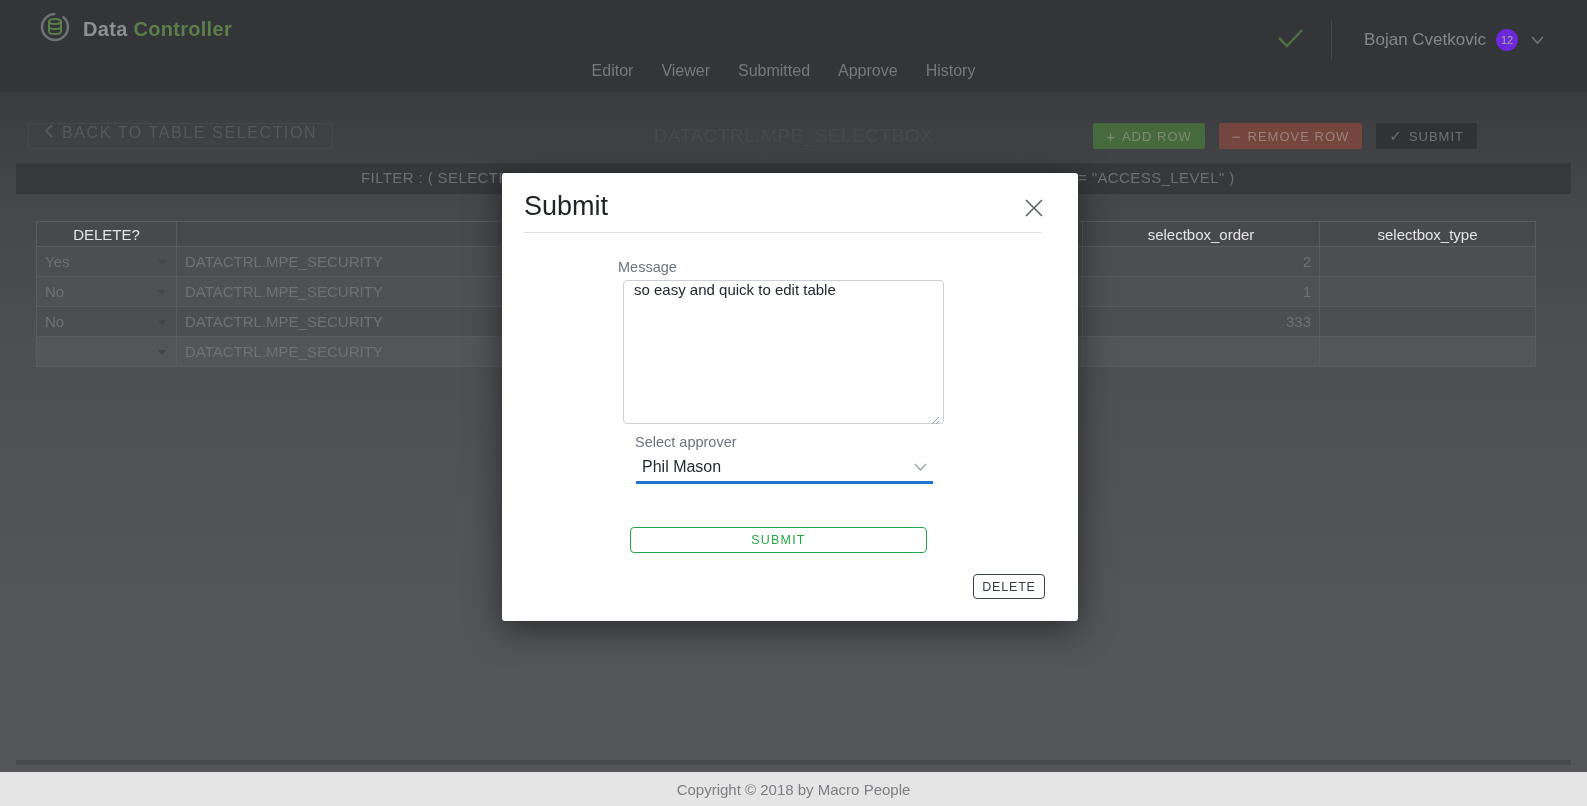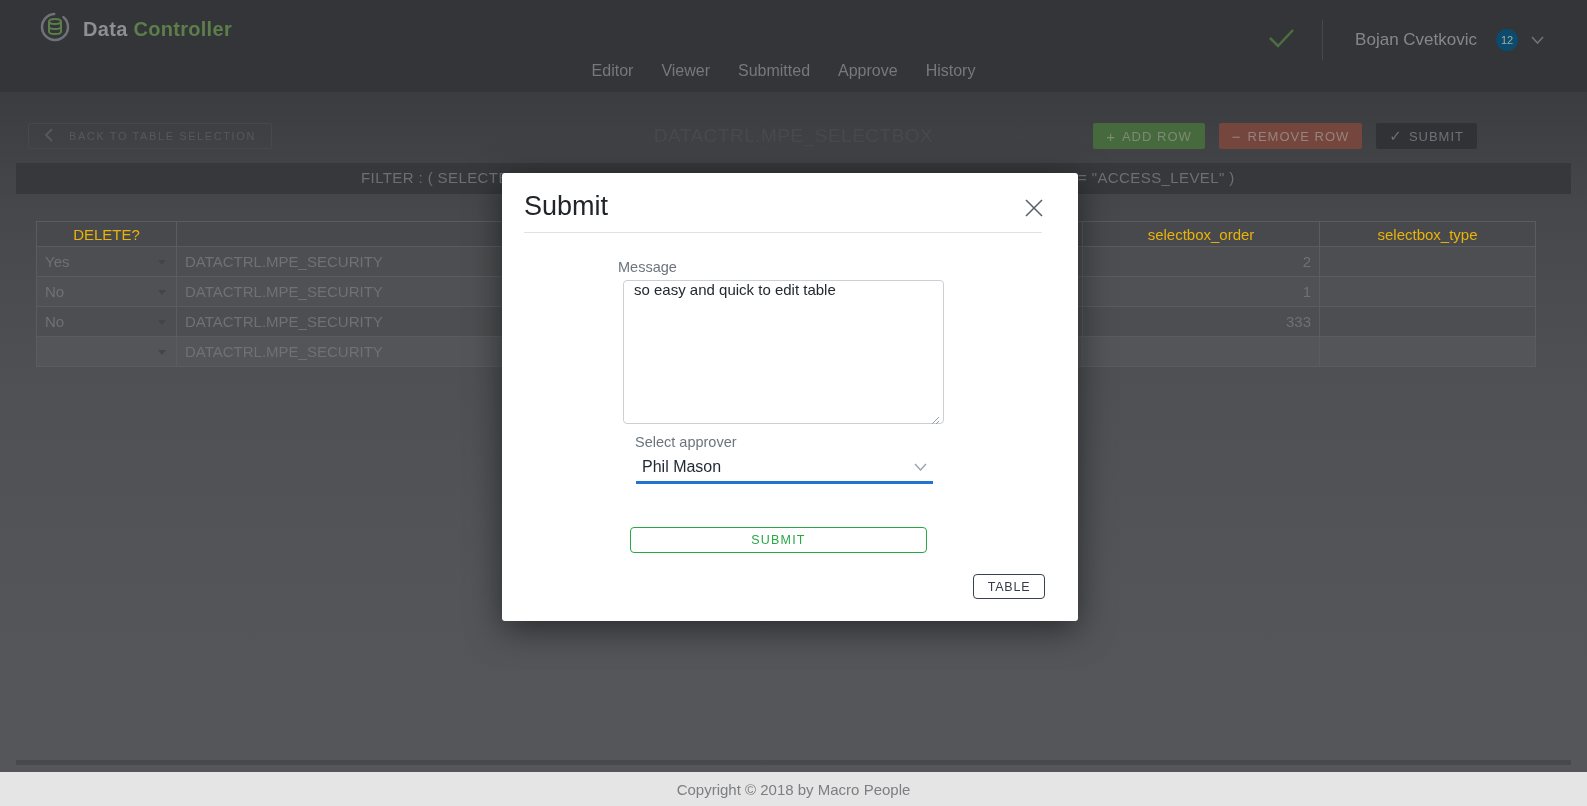--- a/index.html
+++ b/index.html
@@ -8,53 +8,53 @@
   .app { position:relative; width:1587px; height:806px; }
 
   
   .header { position:absolute; left:0; top:0; width:1587px; height:92px; background:#333539; }
   .logo { position:absolute; left:38px; top:10px; display:flex; align-items:center; gap:11px; cursor:pointer; }
   .brand { font-size:20px; font-weight:bold; color:#8d9093; letter-spacing:.3px; }
   .brand-green { color:#5c7e4a; }
   .user-area { position:absolute; right:43px; top:12px; height:55px; display:flex; align-items:center; }
   .hdr-divider { width:1px; height:40px; background:#45474a; margin:0 32px 0 27px; }
   .user-name { font-size:17px; color:#85878b; }
-  .badge { margin-left:19px; width:22px; height:22px; border-radius:50%; background:#0c4a6e;
+  .badge { margin-left:10px; width:22px; height:22px; border-radius:50%; background:#6d28d9;
     color:#a3ae9d; font-size:11px; display:flex; align-items:center; justify-content:center; }
   .user-caret { margin-left:13px; display:flex; }
   .nav { position:absolute; left:0; top:62px; width:100%; display:flex; justify-content:center;
     gap:28px; transform:translateX(-10px); }
   .nav-item { font-size:16px; color:#76787c; cursor:pointer; }
 
   
   .main { position:absolute; left:0; top:92px; width:1587px; height:680px;
     background:linear-gradient(180deg,#3a3c3f 0%,#46484b 18%,#4e5053 42%,#545559 75%,#555659 100%); }
 
-  .back-btn { position:absolute; left:28px; top:31px; height:26px; display:flex; align-items:center;
-    gap:16px; padding:0 15px; background:transparent; border:1px solid #46484c; border-radius:2px;
-    color:#56585c; font-size:11px; letter-spacing:1.6px; cursor:pointer;
+  .back-btn { position:absolute; left:28px; top:31px; height:26px; display:flex; align-items:flex-start;
+    gap:9px; padding:0 15px; background:transparent; border:1px solid #46484c; border-radius:2px;
+    color:#56585c; font-size:16px; letter-spacing:1.6px; cursor:pointer;
     font-family:inherit; }
   .page-title { position:absolute; left:0; top:33px; width:100%; text-align:center;
     font-size:19px; color:#47494d; letter-spacing:.5px; }
   .action-buttons { position:absolute; top:31px; right:110px; display:flex; gap:14px; }
   .btn { height:26px; padding:0 13px; border:none; border-radius:2px; font-size:13px;
     letter-spacing:1px; display:flex; align-items:center; gap:6px; cursor:pointer; font-family:inherit; }
   .btn-glyph { font-size:15px; }
   .btn-add { background:#47693e; color:#7c8b74; }
   .btn-remove { background:#75463e; color:#97837c; }
   .btn-dark { background:#303236; color:#6e7175; }
 
   .filter-bar { position:absolute; left:16px; top:71px; width:1555px; height:31px;
     background:#36383b; color:#6d6f73; font-size:15px; letter-spacing:.4px; }
   .filter-left { position:absolute; left:345px; top:6px; white-space:nowrap; }
   .filter-right { position:absolute; left:1062px; top:6px; white-space:nowrap; }
 
   .grid-wrap { position:absolute; left:36px; top:129px; }
   table.grid { border-collapse:collapse; table-layout:fixed; width:1499px; font-size:15px; }
-  .grid th { height:25px; background:#47494d; color:#eab308; font-weight:normal;
+  .grid th { height:25px; background:#47494d; color:#e5e5e5; font-weight:normal;
     border:1px solid #5a5c5f; text-align:center; cursor:pointer; }
   .grid td { height:30px; border:1px solid #5a5c5f; color:#6f7175; padding:0 8px;
     position:relative; cursor:text; }
   .grid tr.r1 td, .grid tr.r3 td { background:#4c4e51; }
   .grid tr.r2 td { background:#4f5154; }
   .grid tr.r4 td { background:#535559; }
   td.cell-order { text-align:right; }
   .dd-tri { position:absolute; right:10px; top:13px; width:0; height:0;
     border-left:4px solid transparent; border-right:4px solid transparent;
     border-top:5px solid #434548; }
@@ -241,16 +241,16 @@
     <div class="approver-select">
       <span class="approver-value">Phil Mason</span>
       <span class="select-caret">
         <svg width="13" height="8" viewBox="0 0 13 8">
           <polyline points="1,1 6.5,7 12,1" fill="none" stroke="#9ca3af" stroke-width="1.4"></polyline>
         </svg>
       </span>
     </div>
 
     <button class="modal-submit">SUBMIT</button>
-    <button class="modal-cancel">TABLE</button>
+    <button class="modal-cancel">DELETE</button>
   </div>
 
 </div>
 
 </body></html>

